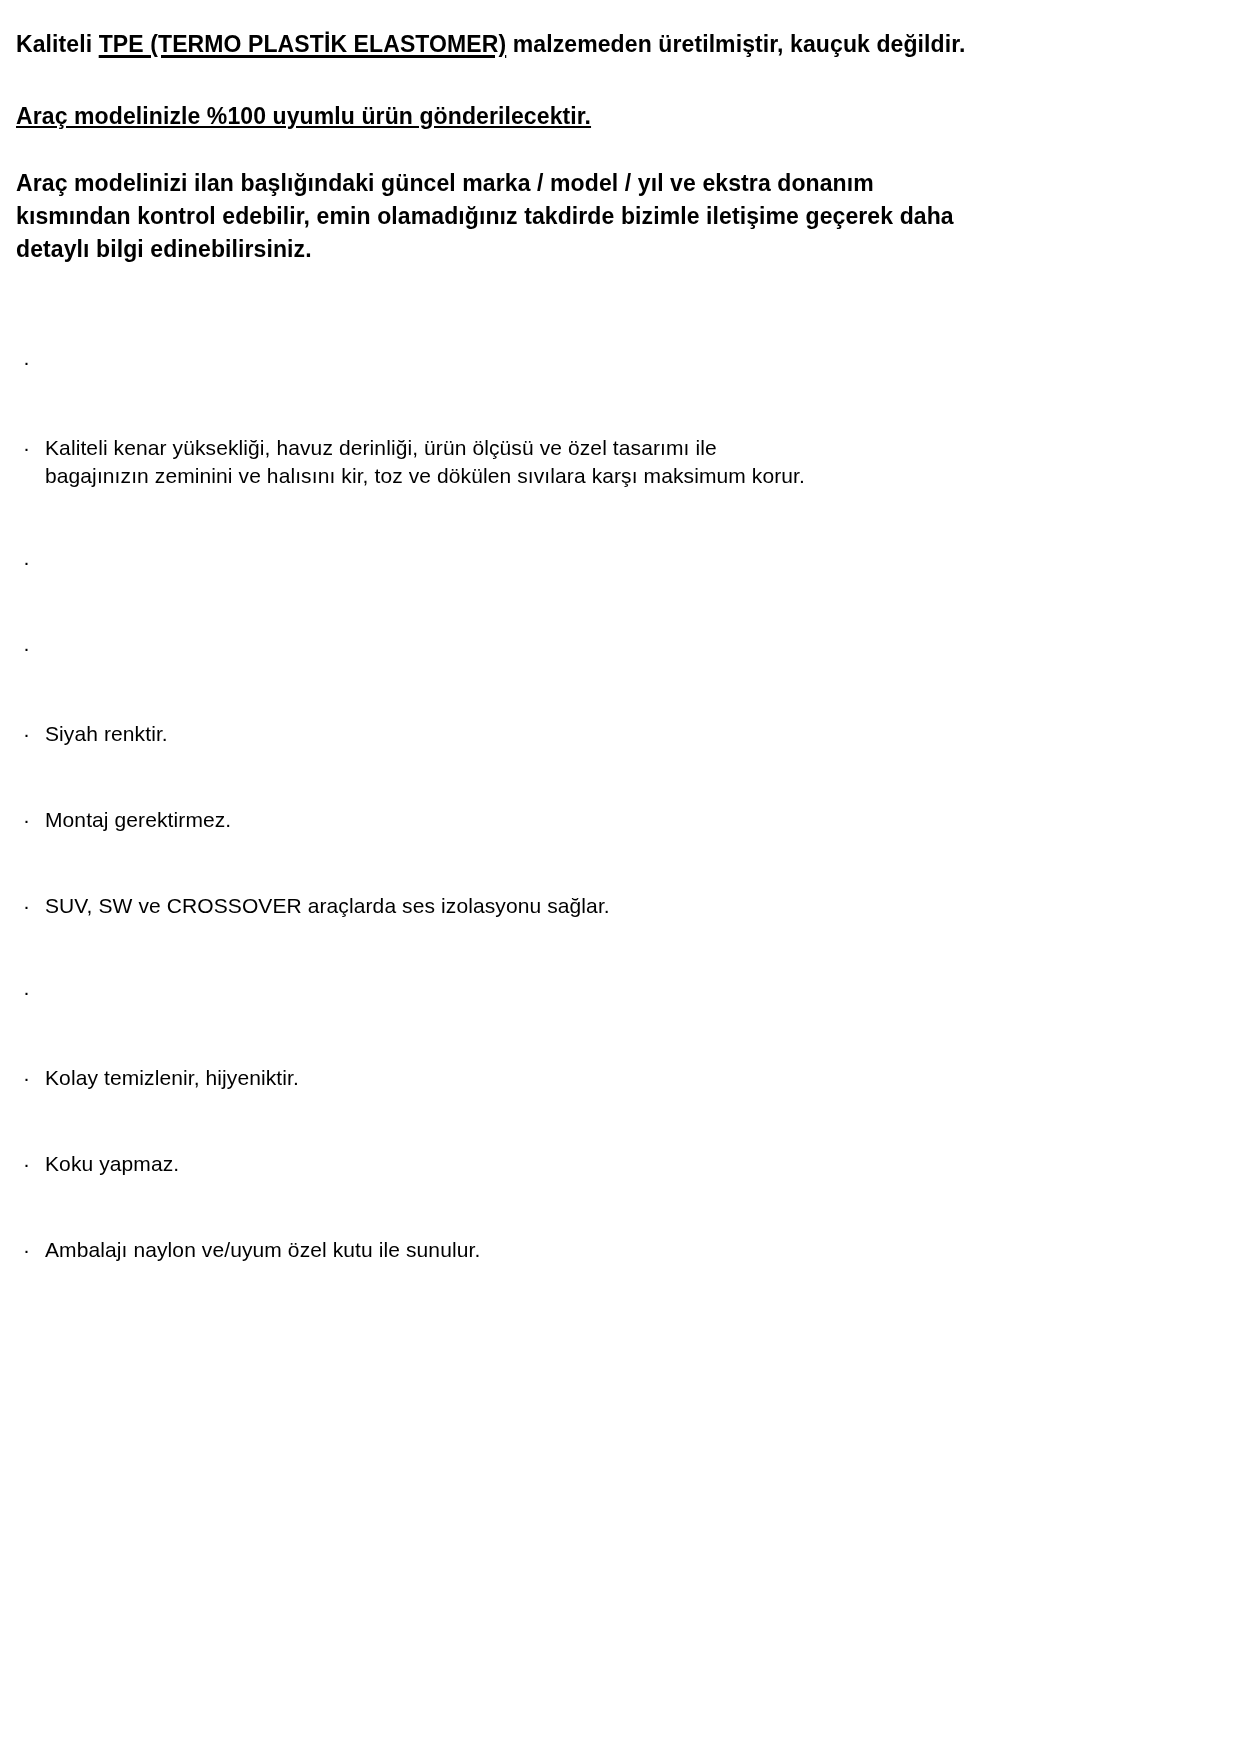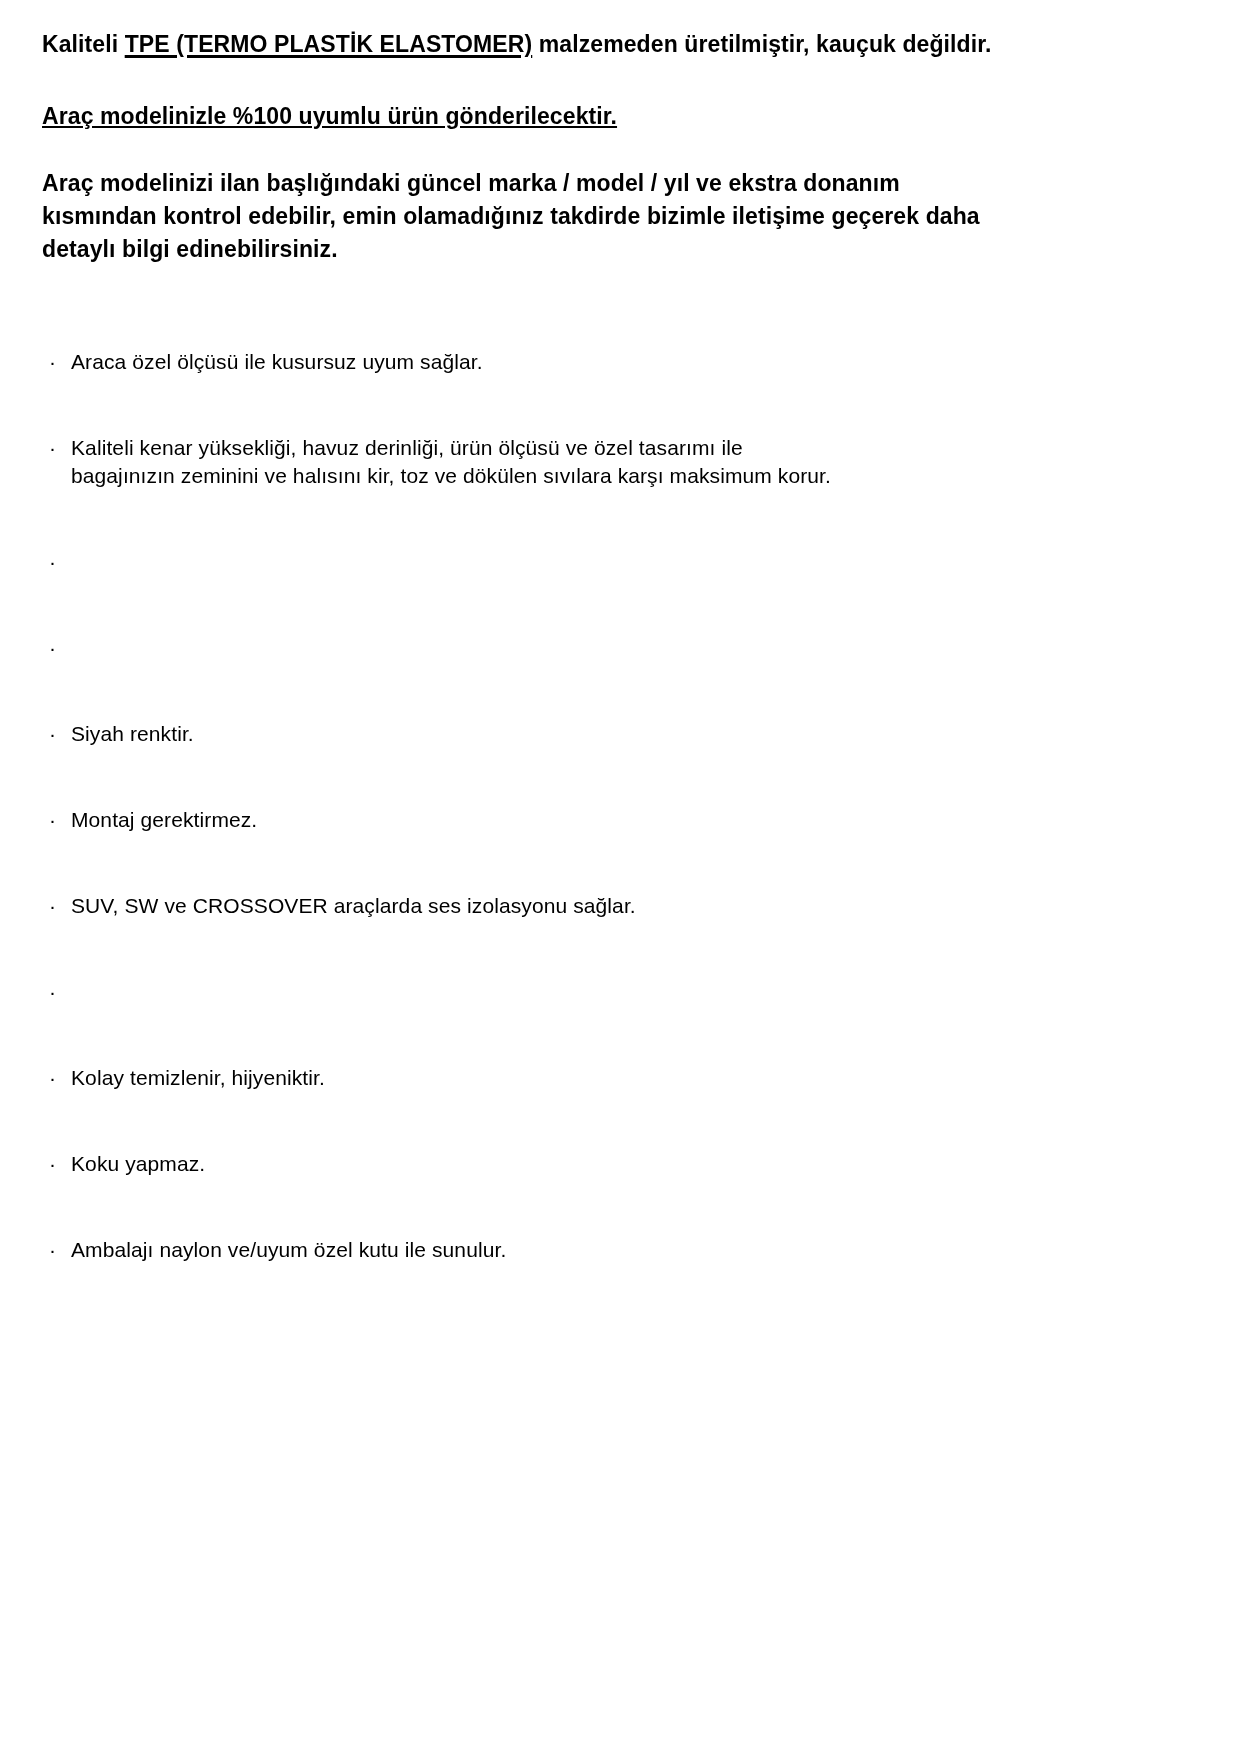--- a/index.html
+++ b/index.html
@@ -8,21 +8,21 @@
     background: #ffffff;
   }
   body {
     width: 1241px;
     height: 1755px;
     font-family: "Liberation Sans", "DejaVu Sans", sans-serif;
     color: #000000;
     overflow: hidden;
   }
   .doc {
-    padding: 30px 40px 0 42px;
+    padding: 30px 40px 0 16px;
     box-sizing: border-box;
     width: 1241px;
   }
   .intro-para {
     font-size: 23px;
     font-weight: bold;
     line-height: 28px;
     margin: 0;
     letter-spacing: 0.1px;
   }
@@ -66,21 +66,20 @@
   <p class="intro-para p2">Araç modelinizle %100 uyumlu ürün gönderilecektir.</p>
 
   <p class="intro-para p3">Araç modelinizi ilan başlığındaki güncel marka / model / yıl ve ekstra donanım
 kısmından kontrol edebilir, emin olamadığınız takdirde bizimle iletişime geçerek daha
 detaylı bilgi edinebilirsiniz.</p>
 
   <div class="bullet-list">
 
     <div class="bullet-item">
       <span class="bullet-marker">·</span>
-      <span class="bullet-text">Araca özel ölçüsü ile kusursuz uyum sağlar.</span>
     </div>
 
     <div class="bullet-item">
       <span class="bullet-marker">·</span>
       <span class="bullet-text">Kaliteli kenar yüksekliği, havuz derinliği, ürün ölçüsü ve özel tasarımı ile
 bagajınızın zeminini ve halısını kir, toz ve dökülen sıvılara karşı maksimum korur.</span>
     </div>
 
     <div class="bullet-item">
       <span class="bullet-marker">·</span>

